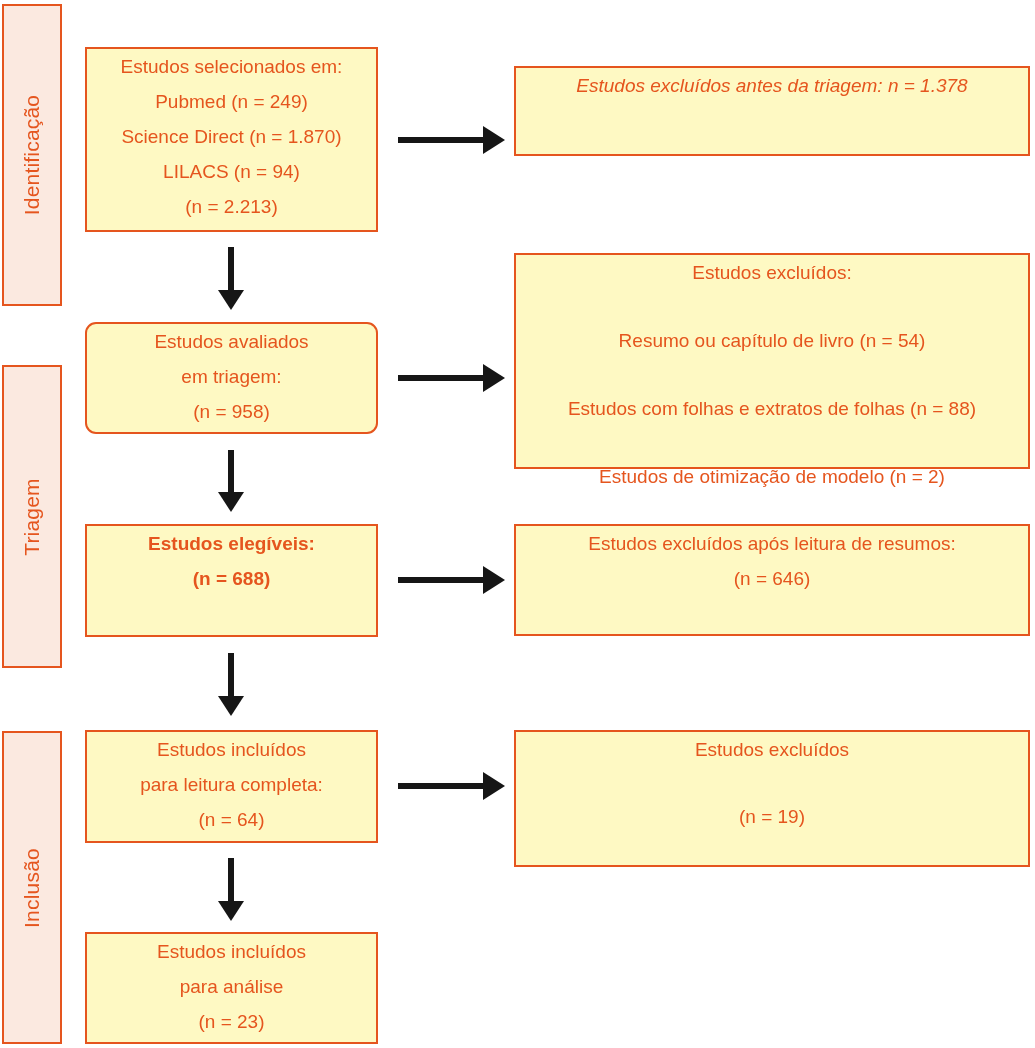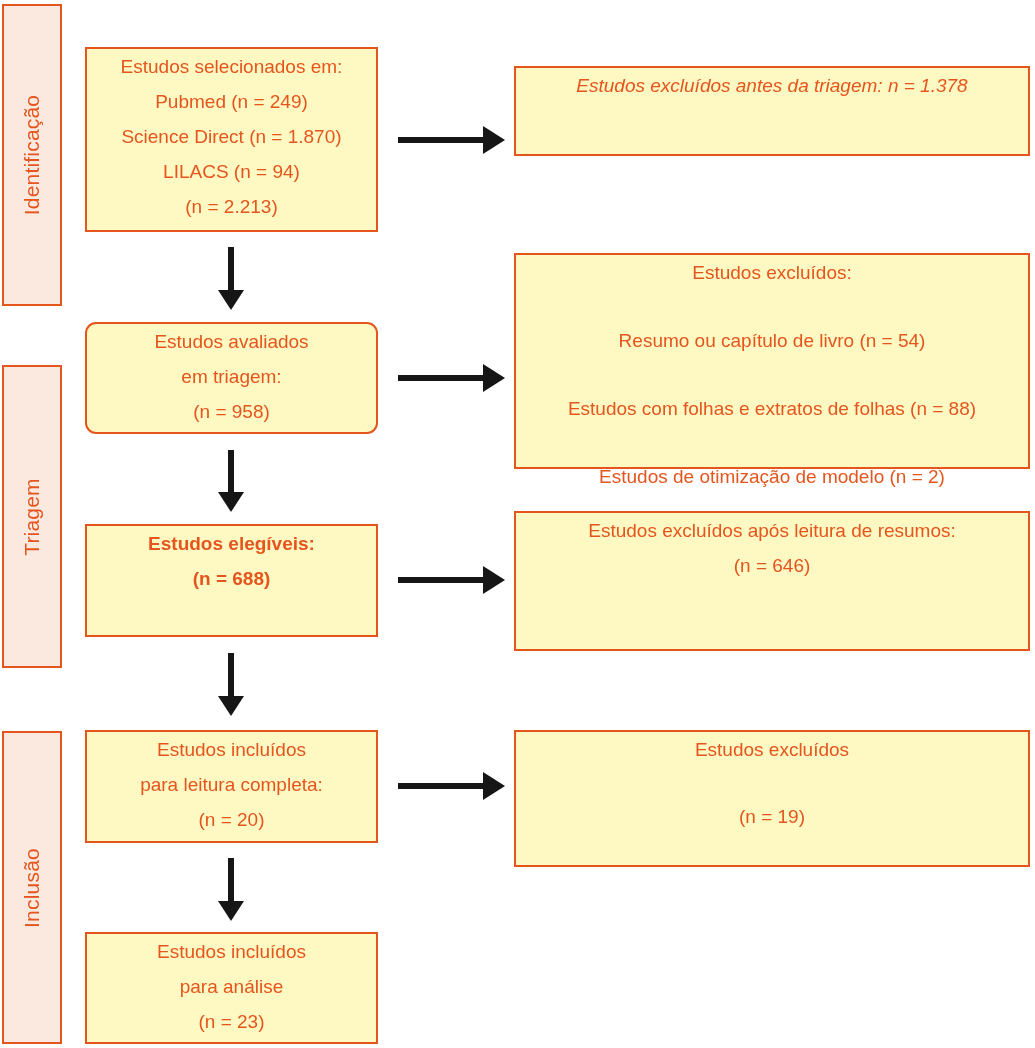--- a/index.html
+++ b/index.html
@@ -108,42 +108,42 @@
   </div>
 
   <div class="box col-left" style="top:524px; height:113px;font-weight:bold;">
     <div class="line">Estudos elegíveis:</div>
     <div class="line">(n = 688)</div>
   </div>
 
   <div class="box col-left" style="top:730px; height:113px;">
     <div class="line">Estudos incluídos</div>
     <div class="line">para leitura completa:</div>
-    <div class="line">(n = 20)</div>
+    <div class="line">(n = 64)</div>
   </div>
 
   <div class="box col-left" style="top:932px; height:112px;">
     <div class="line">Estudos incluídos</div>
     <div class="line">para análise</div>
     <div class="line">(n = 23)</div>
   </div>
 
   <div class="box col-right" style="top:66px; height:90px;font-style:italic;">
     <div class="line">Estudos excluídos antes da triagem: n = 1.378</div>
   </div>
 
   <div class="box col-right" style="top:253px; height:216px;gap:33px;">
     <div class="line">Estudos excluídos:</div>
     <div class="line">Resumo ou capítulo de livro (n = 54)</div>
     <div class="line">Estudos com folhas e extratos de folhas (n = 88)</div>
     <div class="line">Estudos de otimização de modelo (n = 2)</div>
     <div class="line">(n = 147)</div>
   </div>
 
-  <div class="box col-right" style="top:511px; height:140px;">
+  <div class="box col-right" style="top:524px; height:112px;">
     <div class="line">Estudos excluídos após leitura de resumos:</div>
     <div class="line">(n = 646)</div>
   </div>
 
   <div class="box col-right" style="top:730px; height:137px;gap:32px;">
     <div class="line">Estudos excluídos</div>
     <div class="line">(n = 19)</div>
   </div>
 
   <div class="arrow-v" style="left:218px; top:247px; height:63px;">

